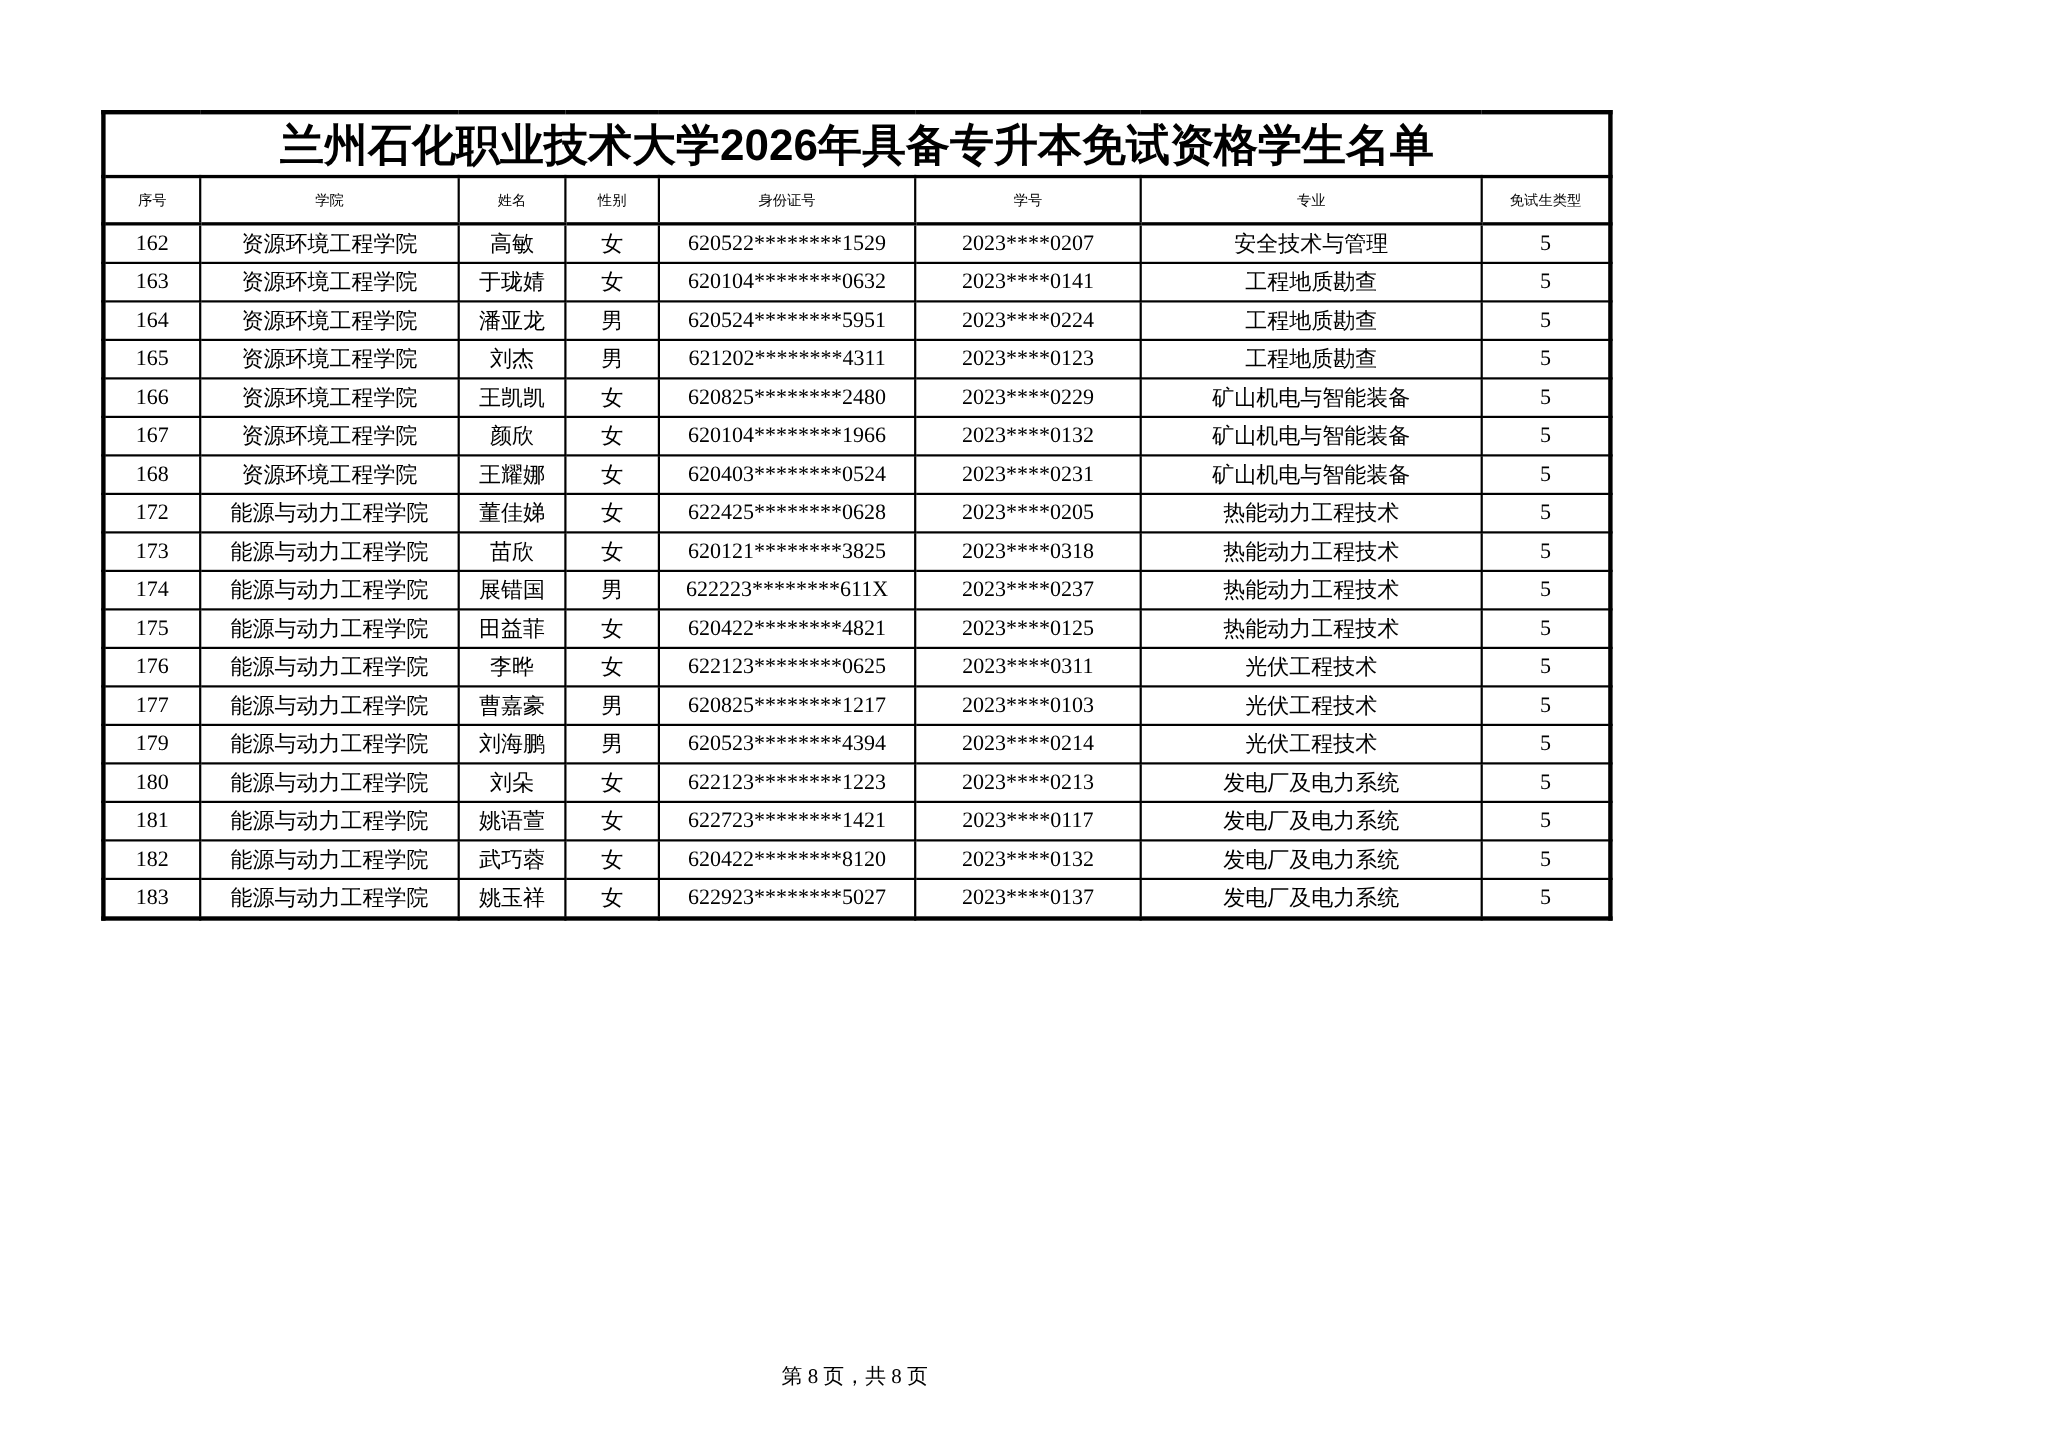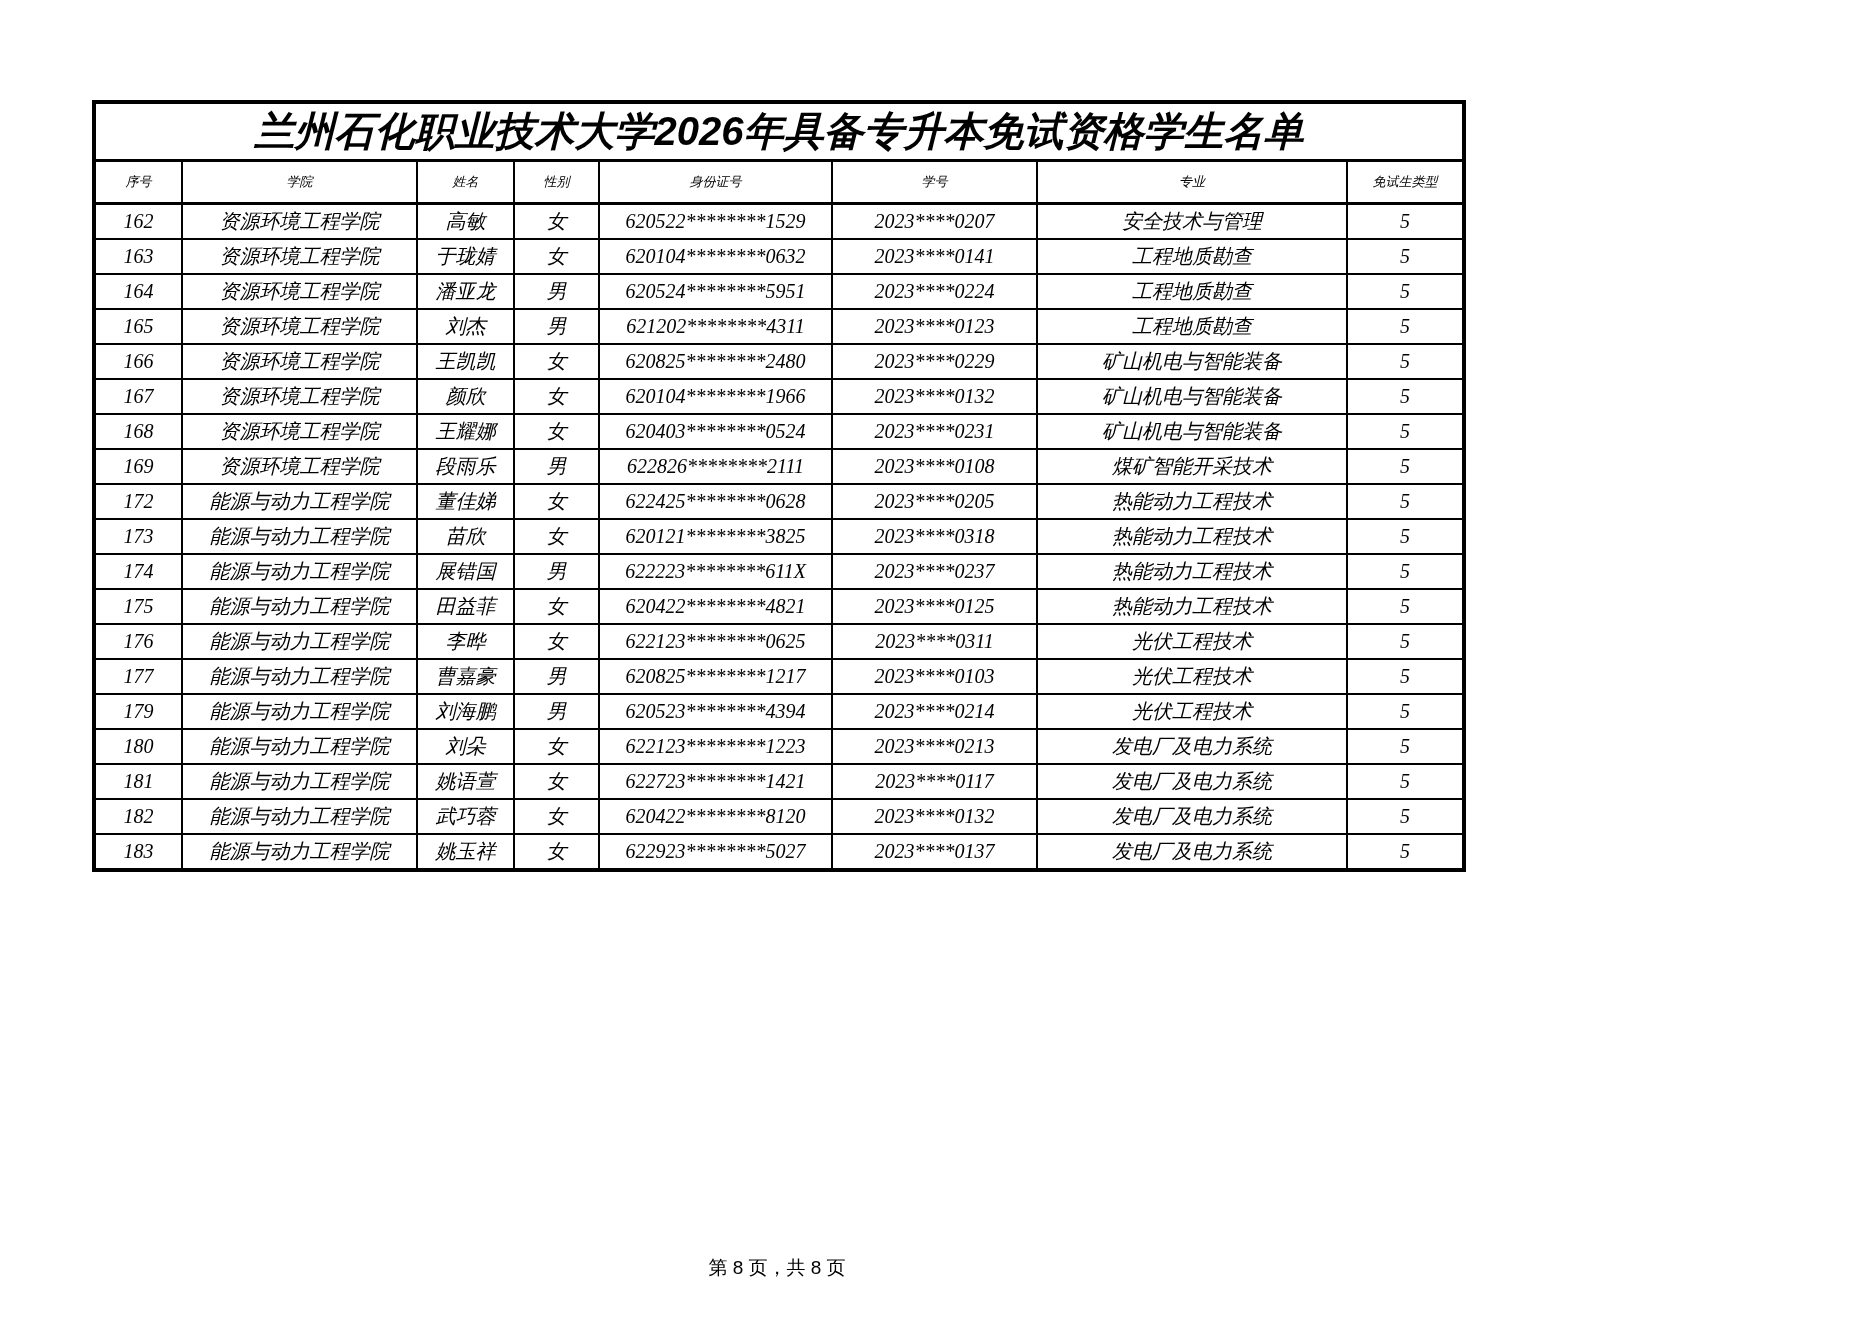--- a/index.html
+++ b/index.html
@@ -17,21 +17,20 @@
     color: #000000;
   }
   table.students {
     position: absolute;
     left: 92px;
     top: 100px;
     width: 1370px;
     border-collapse: collapse;
     table-layout: fixed;
     border: 4px solid #000000;
-    font-style: italic;
   }
   table.students td, table.students th {
     border: 2px solid #000000;
     text-align: center;
     vertical-align: middle;
     padding: 0 2px;
     overflow: hidden;
     white-space: nowrap;
   }
   .title-cell {
@@ -52,22 +51,21 @@
     height: 33px;
     font-size: 20px;
   }
   .page-footer {
     position: absolute;
     left: 92px;
     top: 1238px;
     width: 1370px;
     text-align: center;
     font-size: 19px;
-    font-family: Liberation Sans, sans-serif;
-    margin-top: 17px;
+    font-family: Liberation Serif, serif;
   }
 </style>
 </head>
 <body>
 
 <div class="sheet">
 
   <table class="students">
     <colgroup>
       <col style="width:88px">
@@ -159,30 +157,20 @@
           <td>168</td>
           <td>资源环境工程学院</td>
           <td>王耀娜</td>
           <td>女</td>
           <td>620403********0524</td>
           <td>2023****0231</td>
           <td>矿山机电与智能装备</td>
           <td>5</td>
         </tr>
         <tr class="data-row">
-          <td>169</td>
-          <td>资源环境工程学院</td>
-          <td>段雨乐</td>
-          <td>男</td>
-          <td>622826********2111</td>
-          <td>2023****0108</td>
-          <td>煤矿智能开采技术</td>
-          <td>5</td>
-        </tr>
-        <tr class="data-row">
           <td>172</td>
           <td>能源与动力工程学院</td>
           <td>董佳娣</td>
           <td>女</td>
           <td>622425********0628</td>
           <td>2023****0205</td>
           <td>热能动力工程技术</td>
           <td>5</td>
         </tr>
         <tr class="data-row">

